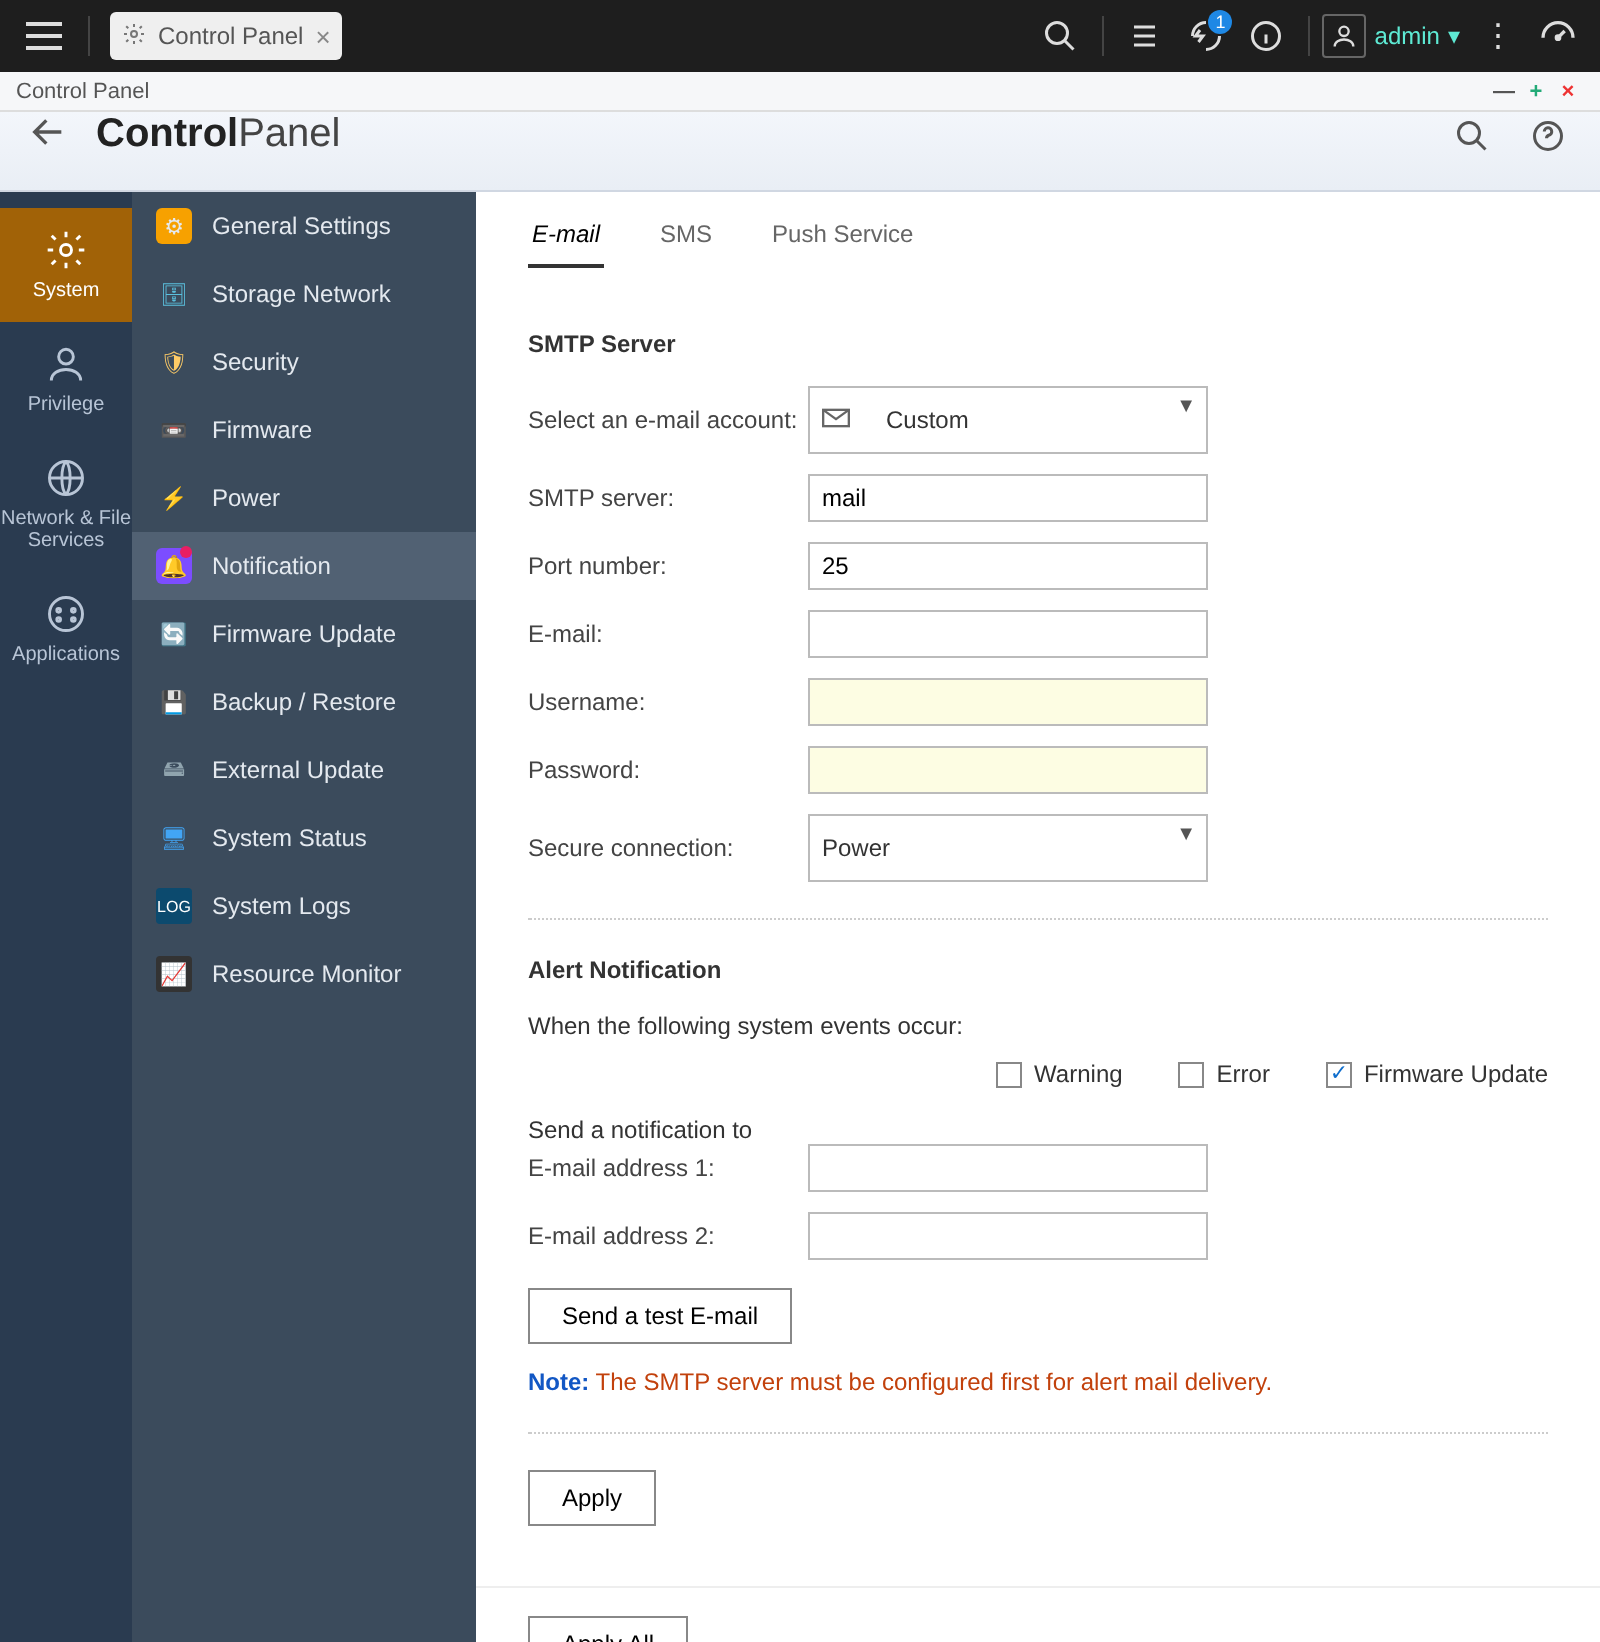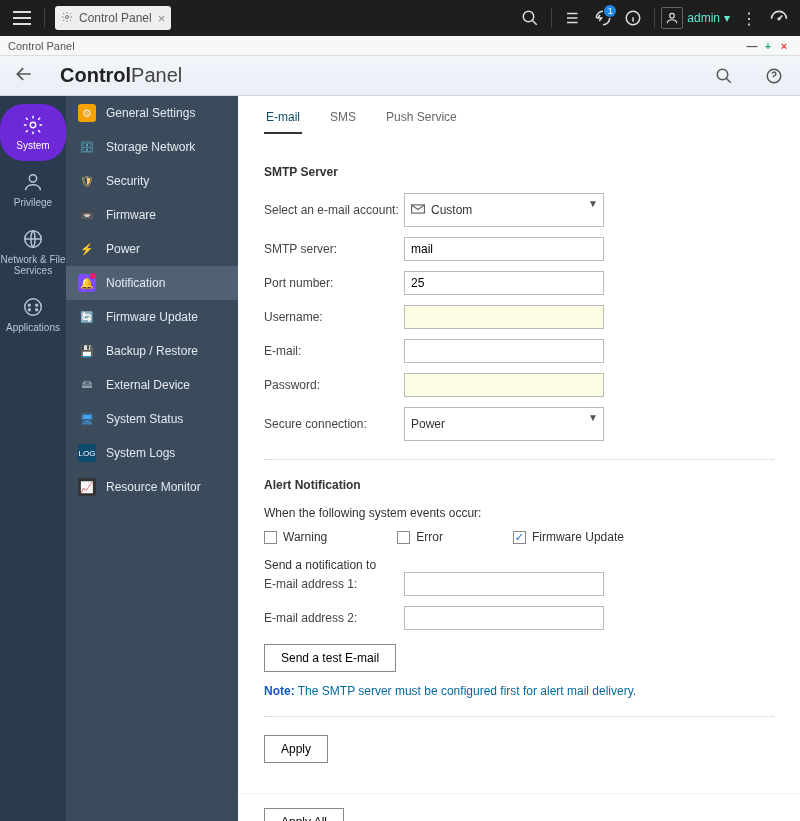--- a/index.html
+++ b/index.html
@@ -17,64 +17,64 @@
   .topicon svg { stroke: #ddd; fill: none;}
   .badge { position: absolute; top: 2px; right: 2px; background: #1e88e5; color: #fff; font-size: 9px; width: 12px; height: 12px; border-radius: 6px; display: flex; align-items: center; justify-content: center;}
   .admin { display: flex; align-items: center; gap: 4px; color: #5eead4; cursor: pointer; padding: 0 4px;}
 
   
   .winstrip { height: 20px; background: #f6f7f9; border-bottom: 1px solid #ddd; display: flex; align-items: center; padding: 0 8px; font-size: 11px; color: #555;}
   .winstrip .spacer { flex: 1;}
   .winctl { width: 16px; text-align: center; cursor: pointer; font-weight: bold;}
 
   
-  .headband { height: 40px; background: linear-gradient(#f3f6fb,#e9eef5); border-bottom: 1px solid #d0d7e2; display: flex; align-items: center; padding: 0 14px; gap: 26px;}
+  .headband { height: 40px; background: linear-gradient(#f3f6fb,#e9eef5); border-bottom: 1px solid #d0d7e2; display: flex; padding: 0 14px; gap: 14px;}
   .headband .back { cursor: pointer; }
   .brand { font-size: 20px; color: #444;}
   .brand .bold { font-weight: bold; color: #222;}
   .headband .spacer { flex:1;}
   .headicon { width: 24px; height: 24px; display: flex; align-items:center; justify-content:center; cursor:pointer;}
 
   
   .body { display: flex; height: calc(821px - 36px - 20px - 40px); }
   .rail { width: 66px; background: #2a3b50; color: #b8c5d6; display:flex; flex-direction:column; align-items:center; padding-top:8px;}
   .rail-item { width: 100%; padding: 10px 0; text-align:center; font-size:10px; cursor:pointer; display:flex; flex-direction:column; align-items:center; gap:4px;}
-  .rail-item.active { background: #6d28d9; color:#fff;border-radius:24px;}
+  .rail-item.active { background: #a16207; color:#fff;}
   .rail-item svg { stroke: currentColor; fill:none;}
 
   .sidebar { width: 172px; background: #3b4b5c; color:#e4e9ef;}
   .side-item { display:flex; align-items:center; gap:10px; padding: 8px 12px; cursor:pointer; font-size:12px; position:relative;}
   .side-item.active { background:#516173;}
   .side-item .icon { width:18px; height:18px; display:flex; align-items:center; justify-content:center; border-radius:3px; font-size:11px;}
   .side-item .dot { width:6px; height:6px; background:#e91e63; border-radius:50%; position:absolute; left:24px; top:7px;}
 
   .content { flex:1; background:#fff; overflow-y:auto; position:relative;}
   .tabs { display:flex; gap:26px; padding: 10px 26px 0; border-bottom:1px solid #fff;}
   .tab { padding: 4px 2px 8px; color:#666; cursor:pointer; font-size:12px;}
-  .tab.active { color:#0c4a6e; border-bottom:2px solid #333;}
+  .tab.active { color:#000000; border-bottom:2px solid #333;font-style:italic;}
 
   .panel { padding: 18px 26px 30px; }
   .section-title { font-weight:bold; color:#333; margin: 12px 0 14px; font-size:12px;}
   .row { display:flex; align-items:center; margin-bottom:10px;}
   .row label { width:140px; color:#444; font-size:12px;}
   input.text, select.text { width:200px; height:24px; border:1px solid #bbb; padding: 0 6px; font-size:12px; background:#fff;}
   input.autofill { background:#fdfde3;}
   .select-wrap { position:relative; width:200px;}
-  .select-wrap .display { height:24px; border:1px solid #bbb; display:flex; align-items:center; padding:16px 6px; gap:6px; font-size:12px; cursor:pointer;}
+  .select-wrap .display { height:24px; border:1px solid #bbb; display:flex; align-items:center; padding:16px 6px; gap:18px; font-size:12px; cursor:pointer;}
   .select-wrap .chev { position:absolute; right:6px; top:5px; font-size:10px; color:#555;}
 
   hr.dotted { border:none; border-top:1px dotted #ccc; margin: 18px 0;}
-  .checks { display:flex; gap:70px; margin:10px 0 14px; align-items:center;}
+  .checks { display:flex; gap:28px; margin:10px 0 14px; align-items:center;justify-content:flex-end;}
   .chk { display:flex; align-items:center; gap:6px; cursor:pointer;}
   .chk .box { width:13px; height:13px; border:1px solid #888; display:flex; align-items:center; justify-content:center;}
   .chk .box.checked::after { content:"✓"; font-size:11px; color:#0f6ecd; line-height:1;}
   .btn { border:1px solid #888; background:#fff; padding:6px 16px; font-size:12px; cursor:pointer;}
   .note { margin-top:12px; font-size:12px;}
   .note b { color:#1257c4;}
-  .note span { color:#0369a1;}
+  .note span { color:#c2410c;}
 
   .applyall { padding: 14px 26px; border-top:1px solid #eee;}
 </style>
 </head>
 <body>
 
 <div class="topbar">
   <div class="hamburger">
     <svg width="18" height="14" viewBox="0 0 18 14">
         <path d="M0 1h18M0 7h18M0 13h18" stroke-width="2"></path>
@@ -236,21 +236,21 @@
     <div class="side-item">
         <span class="icon" style="color:#6fbf73;">🔄</span>
         <span>Firmware Update</span>
       </div>
     <div class="side-item">
         <span class="icon" style="color:#4fc3f7;">💾</span>
         <span>Backup / Restore</span>
       </div>
     <div class="side-item">
         <span class="icon" style="color:#90a4ae;">🖴</span>
-        <span>External Device</span>
+        <span>External Update</span>
       </div>
     <div class="side-item">
         <span class="icon" style="color:#42a5f5;">🖥</span>
         <span>System Status</span>
       </div>
     <div class="side-item">
         <span class="icon" style="background:#0c4a6e; border-radius:2px; font-size:8px; color:#fff;">LOG</span>
         <span>System Logs</span>
       </div>
     <div class="side-item">
@@ -287,26 +287,26 @@
 
       <div class="row">
         <label>SMTP server:</label>
         <input class="text" value="mail" style="">
       </div>
       <div class="row">
         <label>Port number:</label>
         <input class="text" value="25" style="">
       </div>
       <div class="row">
+        <label>E-mail:</label>
+        <input class="text" value="" style="">
+      </div>
+      <div class="row">
         <label>Username:</label>
         <input class="text autofill" value="" style="">
-      </div>
-      <div class="row">
-        <label>E-mail:</label>
-        <input class="text" value="" style="">
       </div>
       <div class="row">
         <label>Password:</label>
         <input type="password" class="text autofill" value="" style="">
       </div>
       <div class="row">
         <label>Secure connection:</label>
         <div class="select-wrap">
           <div class="display">
               <span>Power</span>

